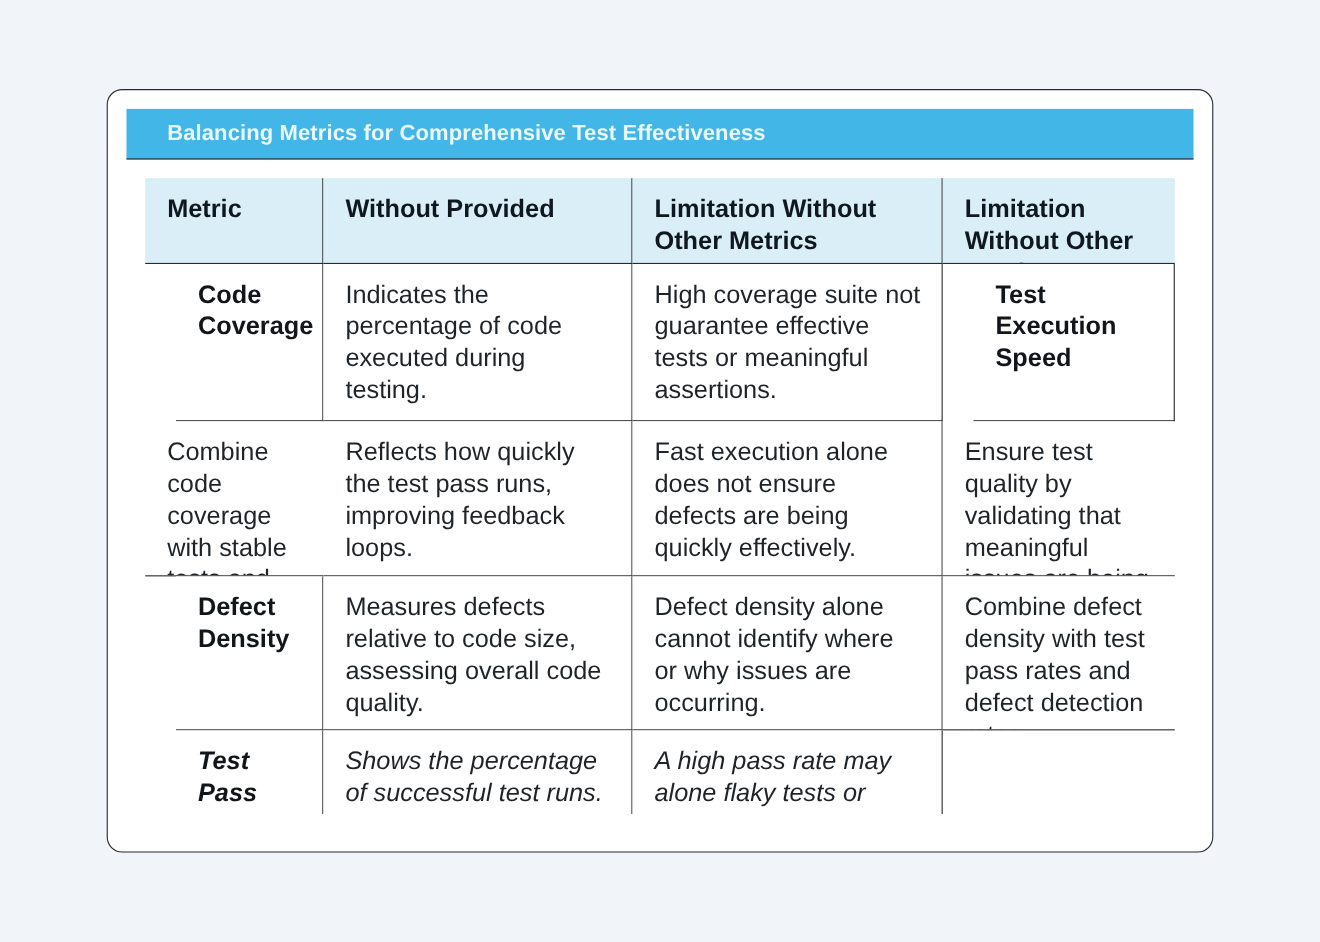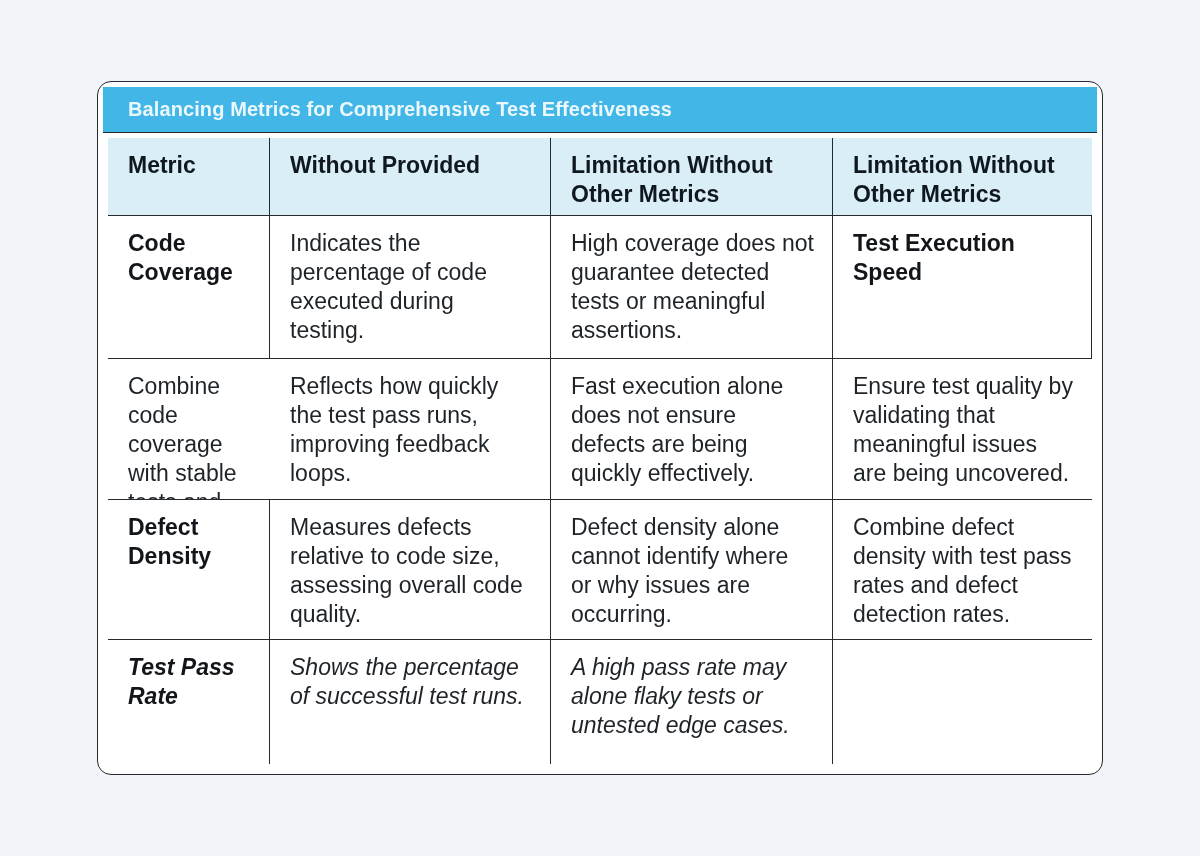--- a/index.html
+++ b/index.html
@@ -5,21 +5,21 @@
   :root {
     --page-bg: #F1F4F9;
     --title-bar: #42B6E6;
     --title-text: #EAF8FD;
     --header-bg: #DAEEF7;
     --header-text: #10181F;
     --body-text: #1E2328;
     --border: #26292D;
     --cell-bg: #FFFFFF;
   }
-  * { margin: 0; padding: 5px; box-sizing: border-box; }
+  * { margin: 0; padding: 17px; box-sizing: border-box; }
   html, body {
     width: 1200px;
     height: 856px;
     background: var(--page-bg);
     font-family: "Liberation Sans", sans-serif;
     overflow: hidden;
   }
   .table-card {
     position: absolute;
     left: 97px;
@@ -65,39 +65,40 @@
   .cell.last-row { border-bottom: none; font-style: italic; }
   .th {
     background: var(--header-bg);
     color: var(--header-text);
     font-weight: 700;
     border-bottom-width: 1.5px;
   }
   .metric {
     font-weight: 700;
     color: #121519;
+    margin-left: 28px;
   }
 </style>
 </head>
 <body>
 
 <div class="table-card">
   <div class="title-bar">
     <span class="title">Balancing Metrics for Comprehensive Test Effectiveness</span>
   </div>
   <div class="grid">
 
     <div class="cell th">Metric</div>
     <div class="cell th">Without Provided</div>
     <div class="cell th">Limitation Without Other Metrics</div>
     <div class="cell th last-col">Limitation Without Other Metrics</div>
 
     <div class="cell metric">Code Coverage</div>
     <div class="cell">Indicates the percentage of code executed during testing.</div>
-    <div class="cell">High coverage does not guarantee detected tests or meaningful assertions.</div>
+    <div class="cell">High coverage suite not guarantee effective tests or meaningful assertions.</div>
     <div class="cell metric">Test Execution Speed</div>
 
     <div class="cell last-col">Combine code coverage with stable tests and well-designed assertions.</div>
     <div class="cell">Reflects how quickly the test pass runs, improving feedback loops.</div>
     <div class="cell">Fast execution alone does not ensure defects are being quickly effectively.</div>
     <div class="cell last-col">Ensure test quality by validating that meaningful issues are being uncovered.</div>
 
     <div class="cell metric">Defect Density</div>
     <div class="cell">Measures defects relative to code size, assessing overall code quality.</div>
     <div class="cell">Defect density alone cannot identify where or why issues are occurring.</div>

